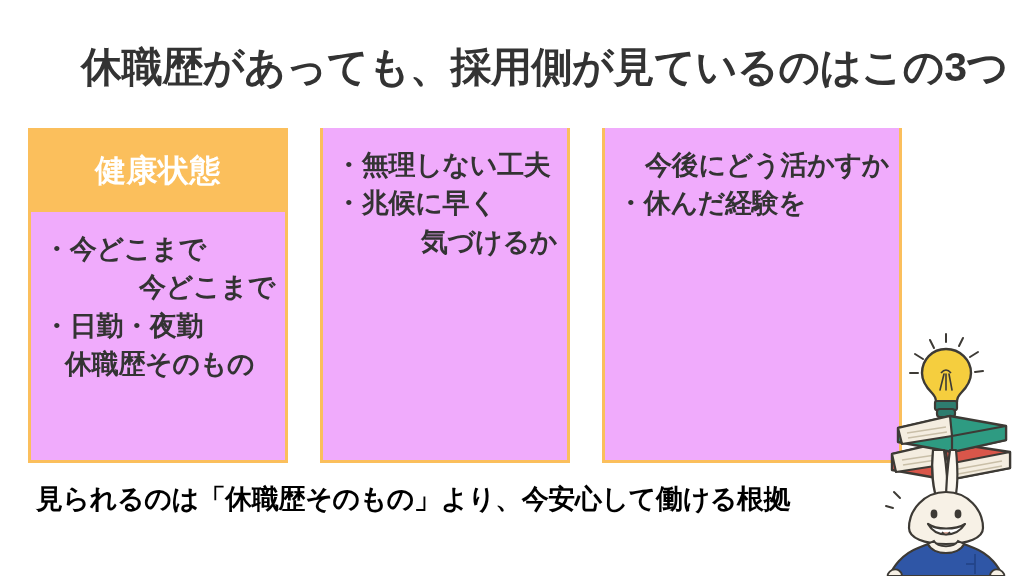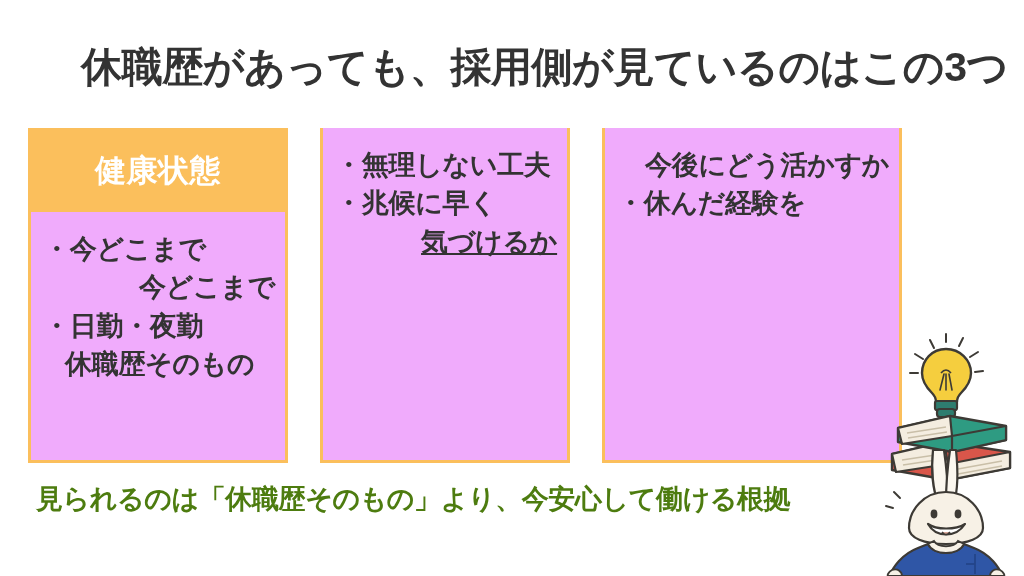--- a/index.html
+++ b/index.html
@@ -85,31 +85,31 @@
     font-weight: bold;
     color: #333333;
     line-height: 1.42;
     white-space: nowrap;
     letter-spacing: -0.3px;
   }
 
   .bullet-line.indent-1 { padding-left: 0px; }
   .bullet-line.indent-2 { padding-left: 96px; }
   .bullet-line.indent-3 { padding-left: 28px; }
-  .bullet-line.indent-4 { padding-left: 86px; text-decoration: underline; }
+  .bullet-line.indent-4 { padding-left: 86px; }
   .bullet-line.indent-5 { padding-left: 22px; }
 
   
   #footer {
     position: absolute;
     left: 36px;
     top: 481px;
     font-size: 27px;
     font-weight: bold;
-    color: #4d7c0f;
+    color: #000000;
     white-space: nowrap;
     letter-spacing: -0.4px;
   }
 
   
   #illustration {
     position: absolute;
     left: 878px;
     top: 332px;
     width: 146px;

